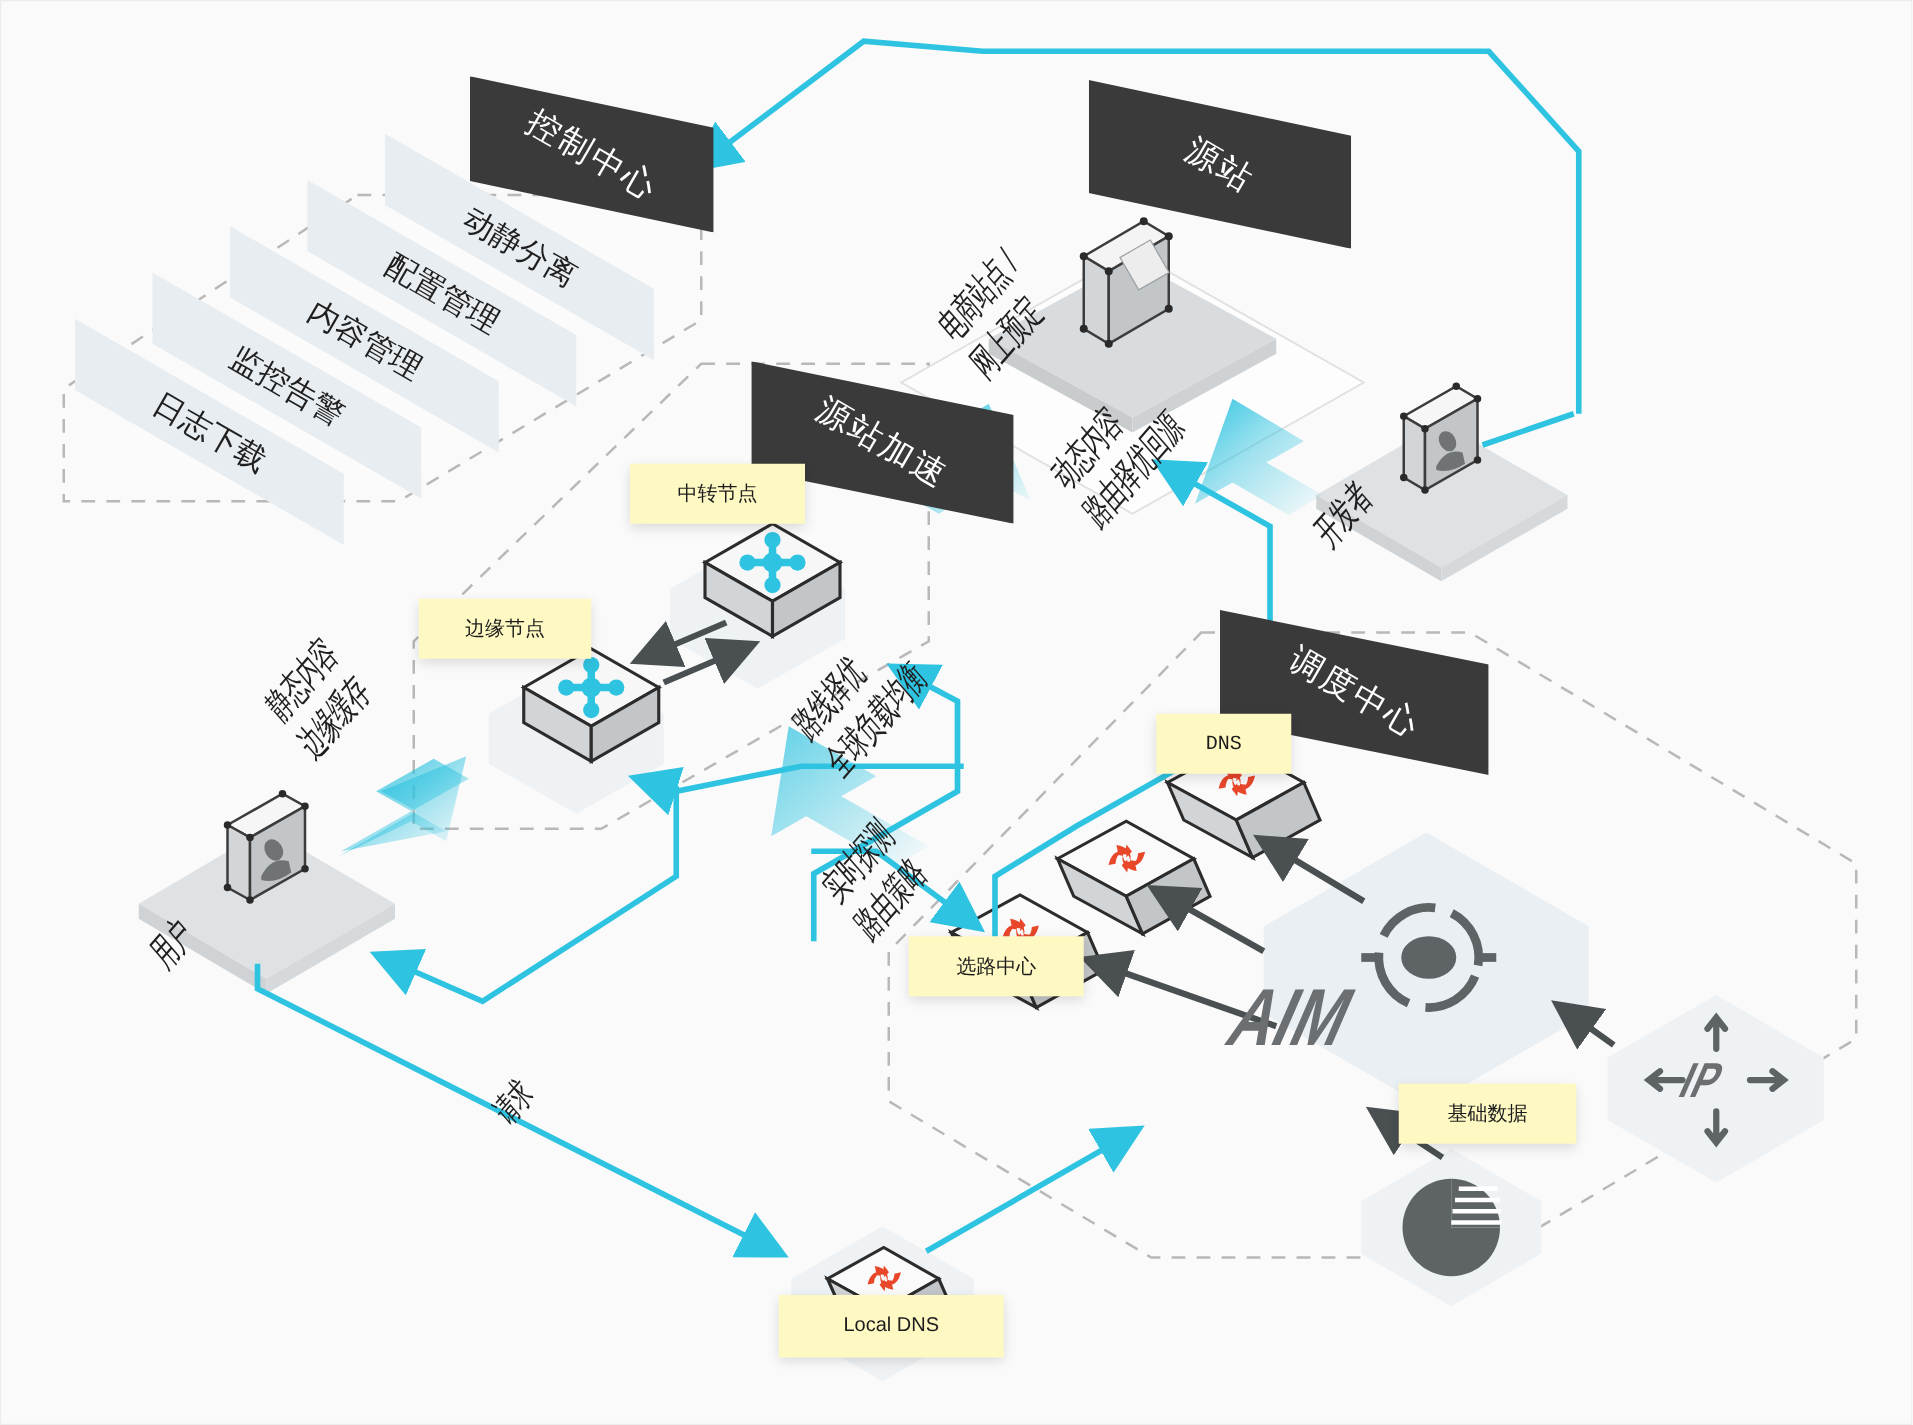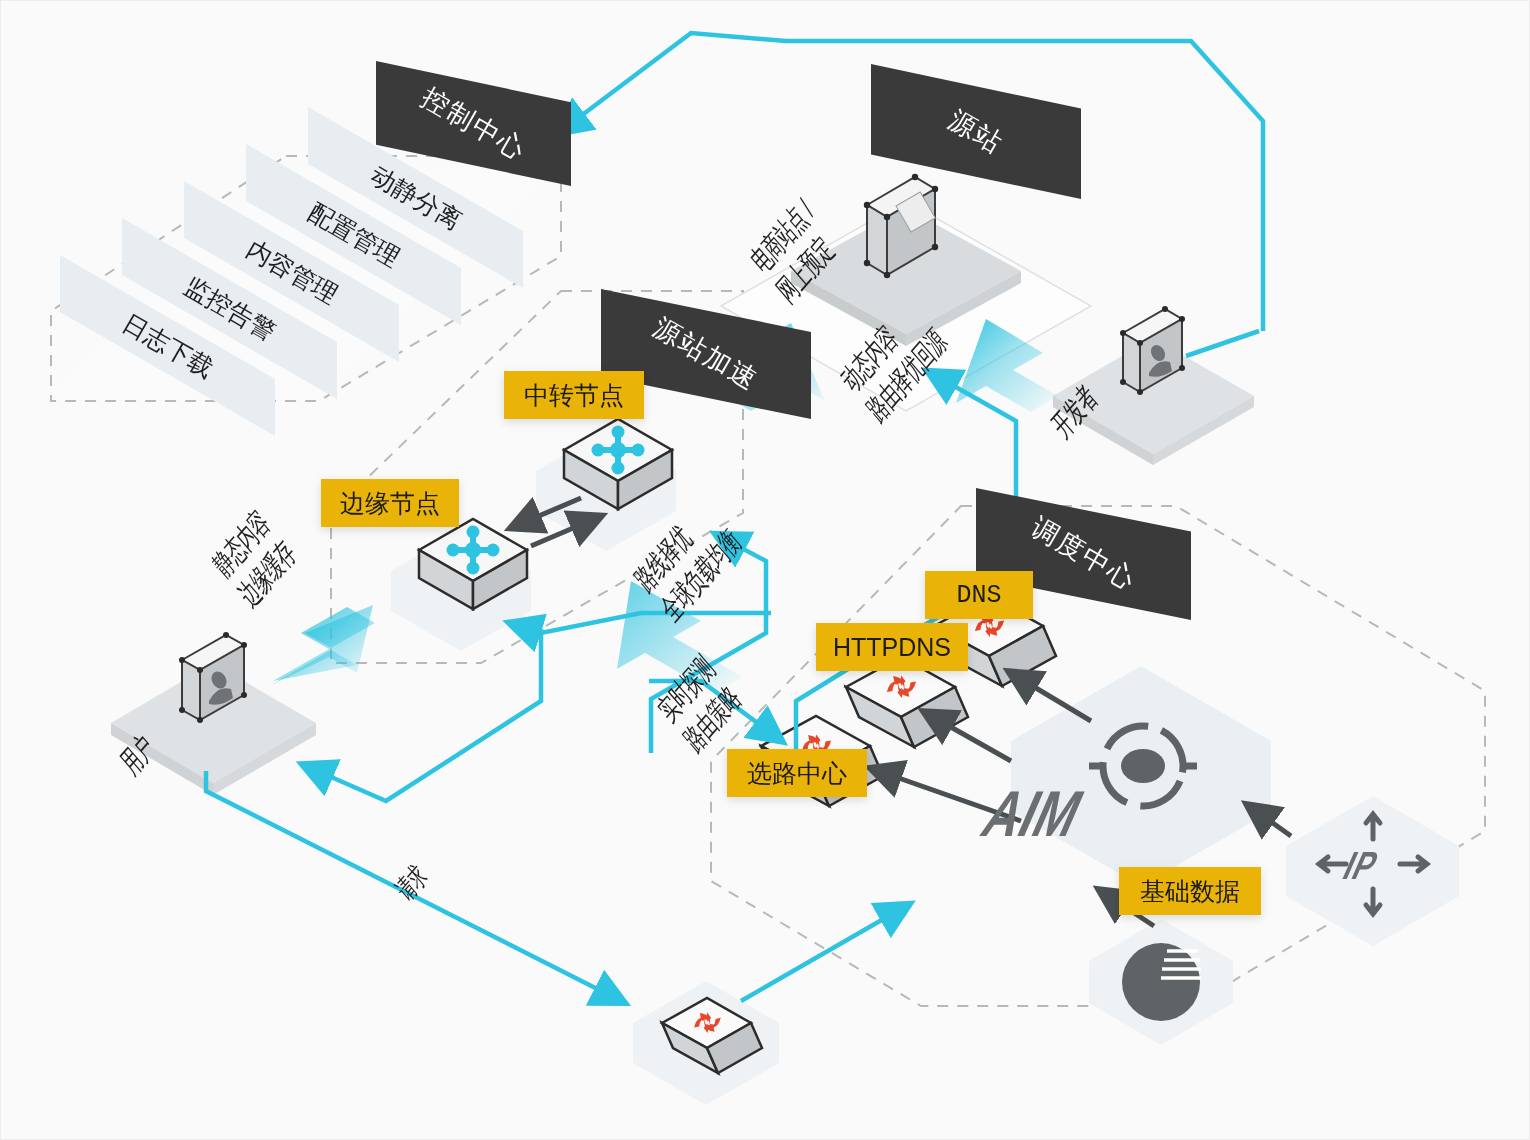--- a/index.html
+++ b/index.html
@@ -2,22 +2,22 @@
 <html><head>
 <meta charset="utf-8">
 <style>
   html,body{margin:0;padding:0;background:#ffffff;}
   body{font-family:"Liberation Sans","DejaVu Sans",sans-serif;}
   #stage{position:relative;width:1530px;height:1140px;background:#fafafa;border:1px solid #ececec;box-sizing:border-box;overflow:hidden;}
   #svgroot{position:absolute;left:0;top:0;width:1530px;height:1140px;}
 
   .banner{position:absolute;background:#3a3a3a;color:#ffffff;display:flex;align-items:center;justify-content:center;
           font-size:27px;letter-spacing:2px;white-space:nowrap;}
-  .chip{position:absolute;background:#eab308;color:#1c1c1c;display:flex;align-items:center;justify-content:center;
-        font-size:25px;white-space:nowrap;box-shadow:0 3px 9px rgba(0,0,0,.13);padding:7px 16px;box-sizing:border-box;}
+  .chip{position:absolute;background:#fef9c3;color:#1c1c1c;display:flex;align-items:center;justify-content:center;
+        font-size:16px;white-space:nowrap;box-shadow:0 3px 9px rgba(0,0,0,.13);padding:7px 16px;box-sizing:border-box;}
   .isolabel{position:absolute;color:#1f1f1f;font-size:23px;white-space:nowrap;line-height:1.32;}
   .isolabel.two{line-height:1.3;}
   .panelitem{position:absolute;background:#e8edf1;display:flex;align-items:center;justify-content:center;
              color:#1f1f1f;font-size:25px;white-space:nowrap;}
   .aimtext{position:absolute;color:#6b6f72;font-weight:bold;font-size:56px;letter-spacing:1px;}
 </style>
 </head>
 <body>
 
 <div id="stage">
@@ -346,34 +346,34 @@
 <div class="panelitem" style="left:121px;top:279px;width:215px;height:57px;transform:skewY(30deg);">
   <span style="transform:skewY(-30deg) rotate(30deg);display:block;">监控告警</span>
 </div>
 <div class="panelitem" style="left:59px;top:316px;width:215px;height:57px;transform:skewY(30deg);">
   <span style="transform:skewY(-30deg) rotate(30deg);display:block;">日志下载</span>
 </div>
 
 <div class="chip" style="left:503px;top:370px;width:140px;height:48px;">
   <span>中转节点</span>
 </div>
-<div class="chip" style="left:320px;top:478px;width:138px;height:48px;align-items:center;">
+<div class="chip" style="left:334px;top:478px;width:138px;height:48px;align-items:center;">
   <span>边缘节点</span>
 </div>
 <div class="chip" style="left:924px;top:570px;width:108px;height:48px;font-family:Liberation Mono, monospace;">
   <span>DNS</span>
 </div>
-<div class="chip" style="left:815px;top:622px;width:152px;height:48px;">
-  <span>HTTPDNS</span>
-</div>
 <div class="chip" style="left:726px;top:748px;width:140px;height:48px;text-align:right;">
   <span>选路中心</span>
 </div>
 <div class="chip" style="left:1118px;top:866px;width:142px;height:48px;">
   <span>基础数据</span>
+</div>
+<div class="chip" style="left:622px;top:1035px;width:180px;height:50px;">
+  <span>Local DNS</span>
 </div>
 
 <div class="aimtext" style="left:1003px;top:775px;transform:skewY(-30deg) rotate(30deg);transform-origin:left top;">
   <span>AIM</span>
 </div>
 <div class="aimtext" style="left:1355px;top:842px;font-size:34px;transform:skewY(-30deg) rotate(30deg);transform-origin:left top;">
   <span>IP</span>
 </div>
 
 <div class="isolabel" style="left:742px;top:250px;transform:skewY(30deg) rotate(-60deg);transform-origin:left top;text-align:left;">

